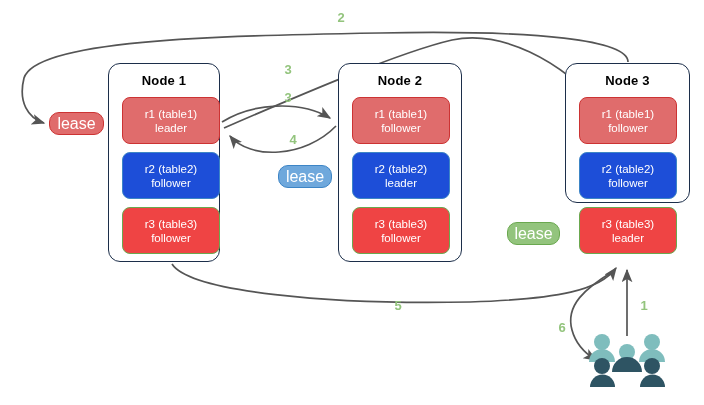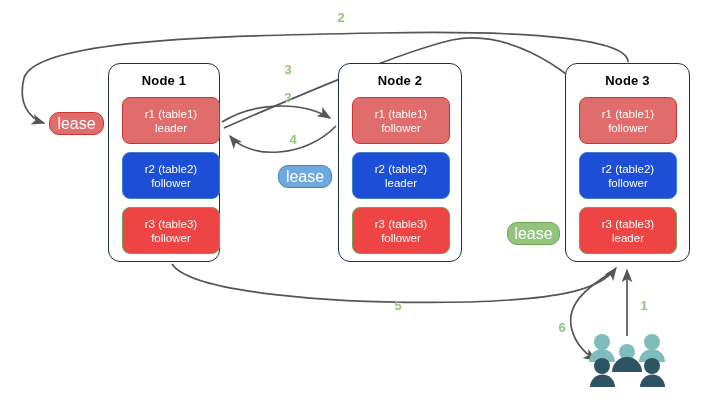--- a/index.html
+++ b/index.html
@@ -145,21 +145,21 @@
     <div class="replica r-blue" style="left:13px; top:88px;">
       <span>r2 (table2)</span>
       <span>leader</span>
     </div>
     <div class="replica r-green" style="left:13px; top:143px;">
       <span>r3 (table3)</span>
       <span>follower</span>
     </div>
   </div>
 
-  <div class="node-box" style="left:565px; top:63px; width:125px; height:199px;">
+  <div class="node-box" style="left:565px; top:63px; width:125px; height:140px;">
     <div class="node-title">Node 3</div>
     <div class="replica r-red" style="left:13px; top:33px;">
       <span>r1 (table1)</span>
       <span>follower</span>
     </div>
     <div class="replica r-blue" style="left:13px; top:88px;">
       <span>r2 (table2)</span>
       <span>follower</span>
     </div>
     <div class="replica r-green" style="left:13px; top:143px;">

